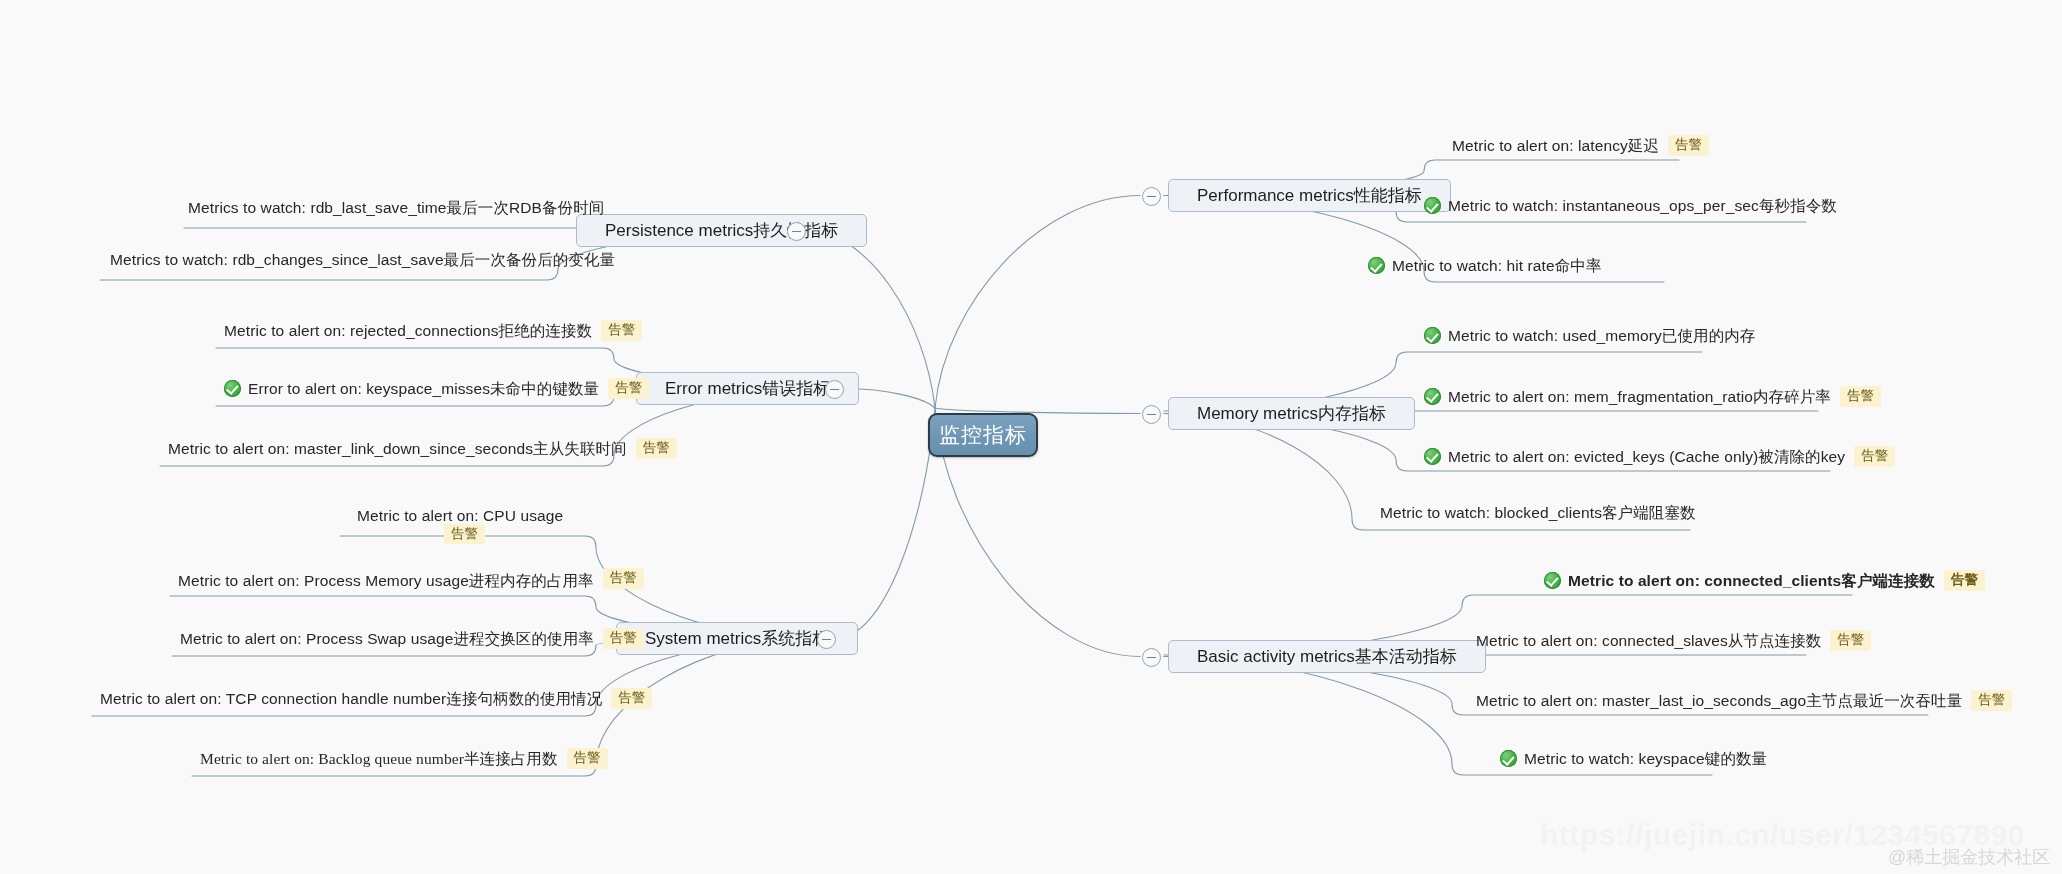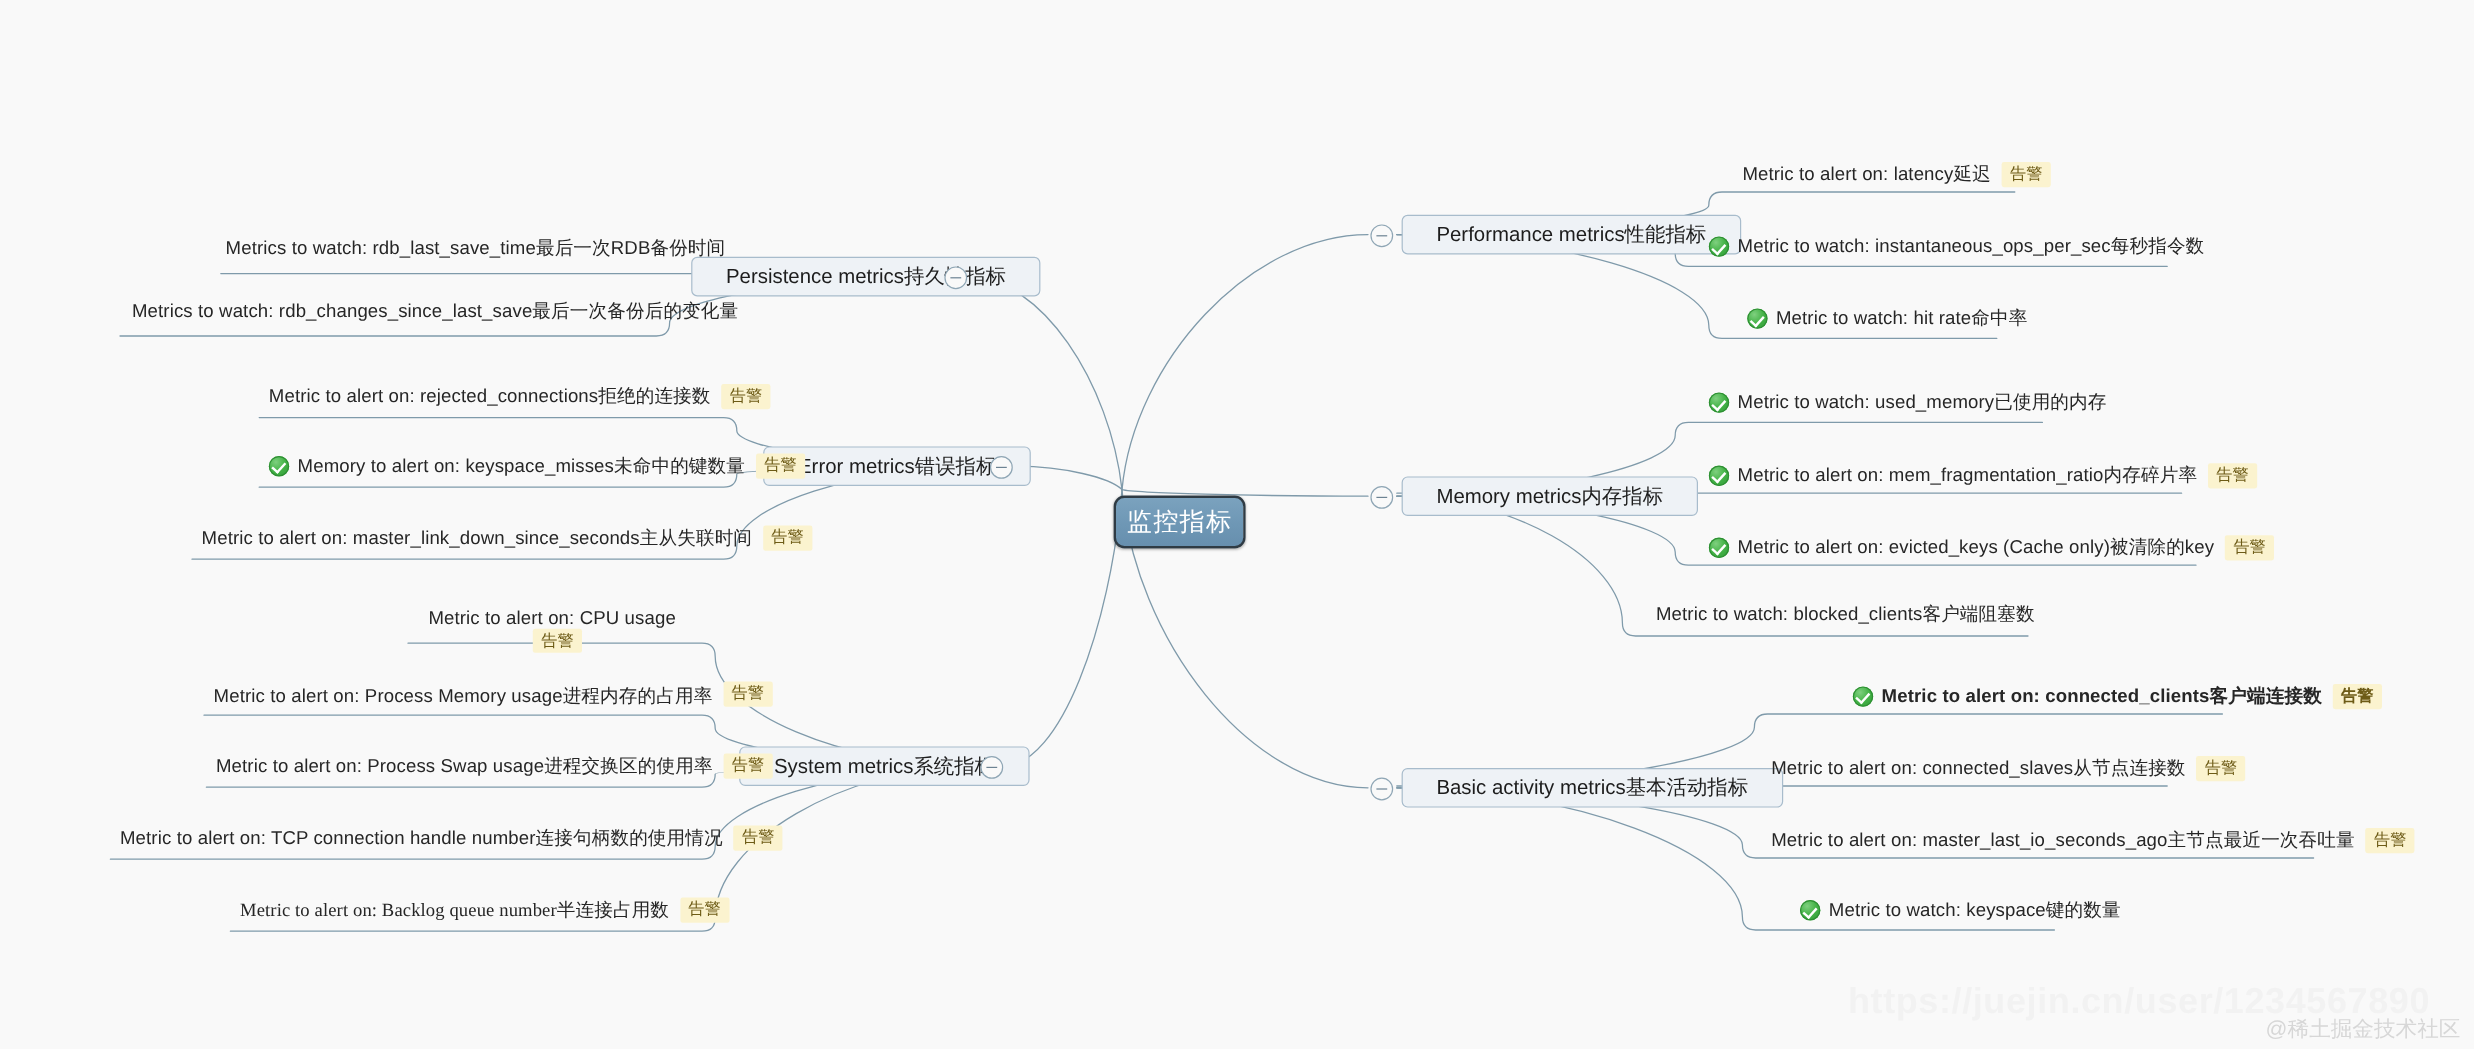--- a/index.html
+++ b/index.html
@@ -175,21 +175,21 @@
       <i></i>
     </div>
     <div class="leaf right" style="left: 1452px; top: 135px;">
       <span class="leaf-text">Metric to alert on: latency延迟</span>
       <span class="badge">告警</span>
     </div>
     <div class="leaf right" style="left: 1424px; top: 197px;">
       <span class="check-icon"></span>
       <span class="leaf-text">Metric to watch: instantaneous_ops_per_sec每秒指令数</span>
     </div>
-    <div class="leaf right" style="left: 1456px; top: 257px;">
+    <div class="leaf right" style="left: 1368px; top: 257px;">
       <span class="check-icon"></span>
       <span class="leaf-text">Metric to watch: hit rate命中率</span>
     </div>
     <div class="leaf right" style="left: 1424px; top: 327px;">
       <span class="check-icon"></span>
       <span class="leaf-text">Metric to watch: used_memory已使用的内存</span>
     </div>
     <div class="leaf right" style="left: 1424px; top: 386px;">
       <span class="check-icon"></span>
       <span class="leaf-text">Metric to alert on: mem_fragmentation_ratio内存碎片率</span>
@@ -225,21 +225,21 @@
     </div>
     <div class="leaf left" style="left: 110px; top: 252px;">
       <span class="leaf-text">Metrics to watch: rdb_changes_since_last_save最后一次备份后的变化量</span>
     </div>
     <div class="leaf left" style="left: 224px; top: 320px;">
       <span class="leaf-text">Metric to alert on: rejected_connections拒绝的连接数</span>
       <span class="badge">告警</span>
     </div>
     <div class="leaf left" style="left: 224px; top: 378px;">
       <span class="check-icon"></span>
-      <span class="leaf-text">Memory to alert on: keyspace_misses未命中的键数量</span>
+      <span class="leaf-text">Error to alert on: keyspace_misses未命中的键数量</span>
       <span class="badge">告警</span>
     </div>
     <div class="leaf left" style="left: 168px; top: 438px;">
       <span class="leaf-text">Metric to alert on: master_link_down_since_seconds主从失联时间</span>
       <span class="badge">告警</span>
     </div>
     <div class="leaf left" style="left: 357px; top: 508px; flex-direction: column;">
       <span class="leaf-text">Metric to alert on:  CPU usage</span>
       <span class="badge">告警</span>
     </div>

